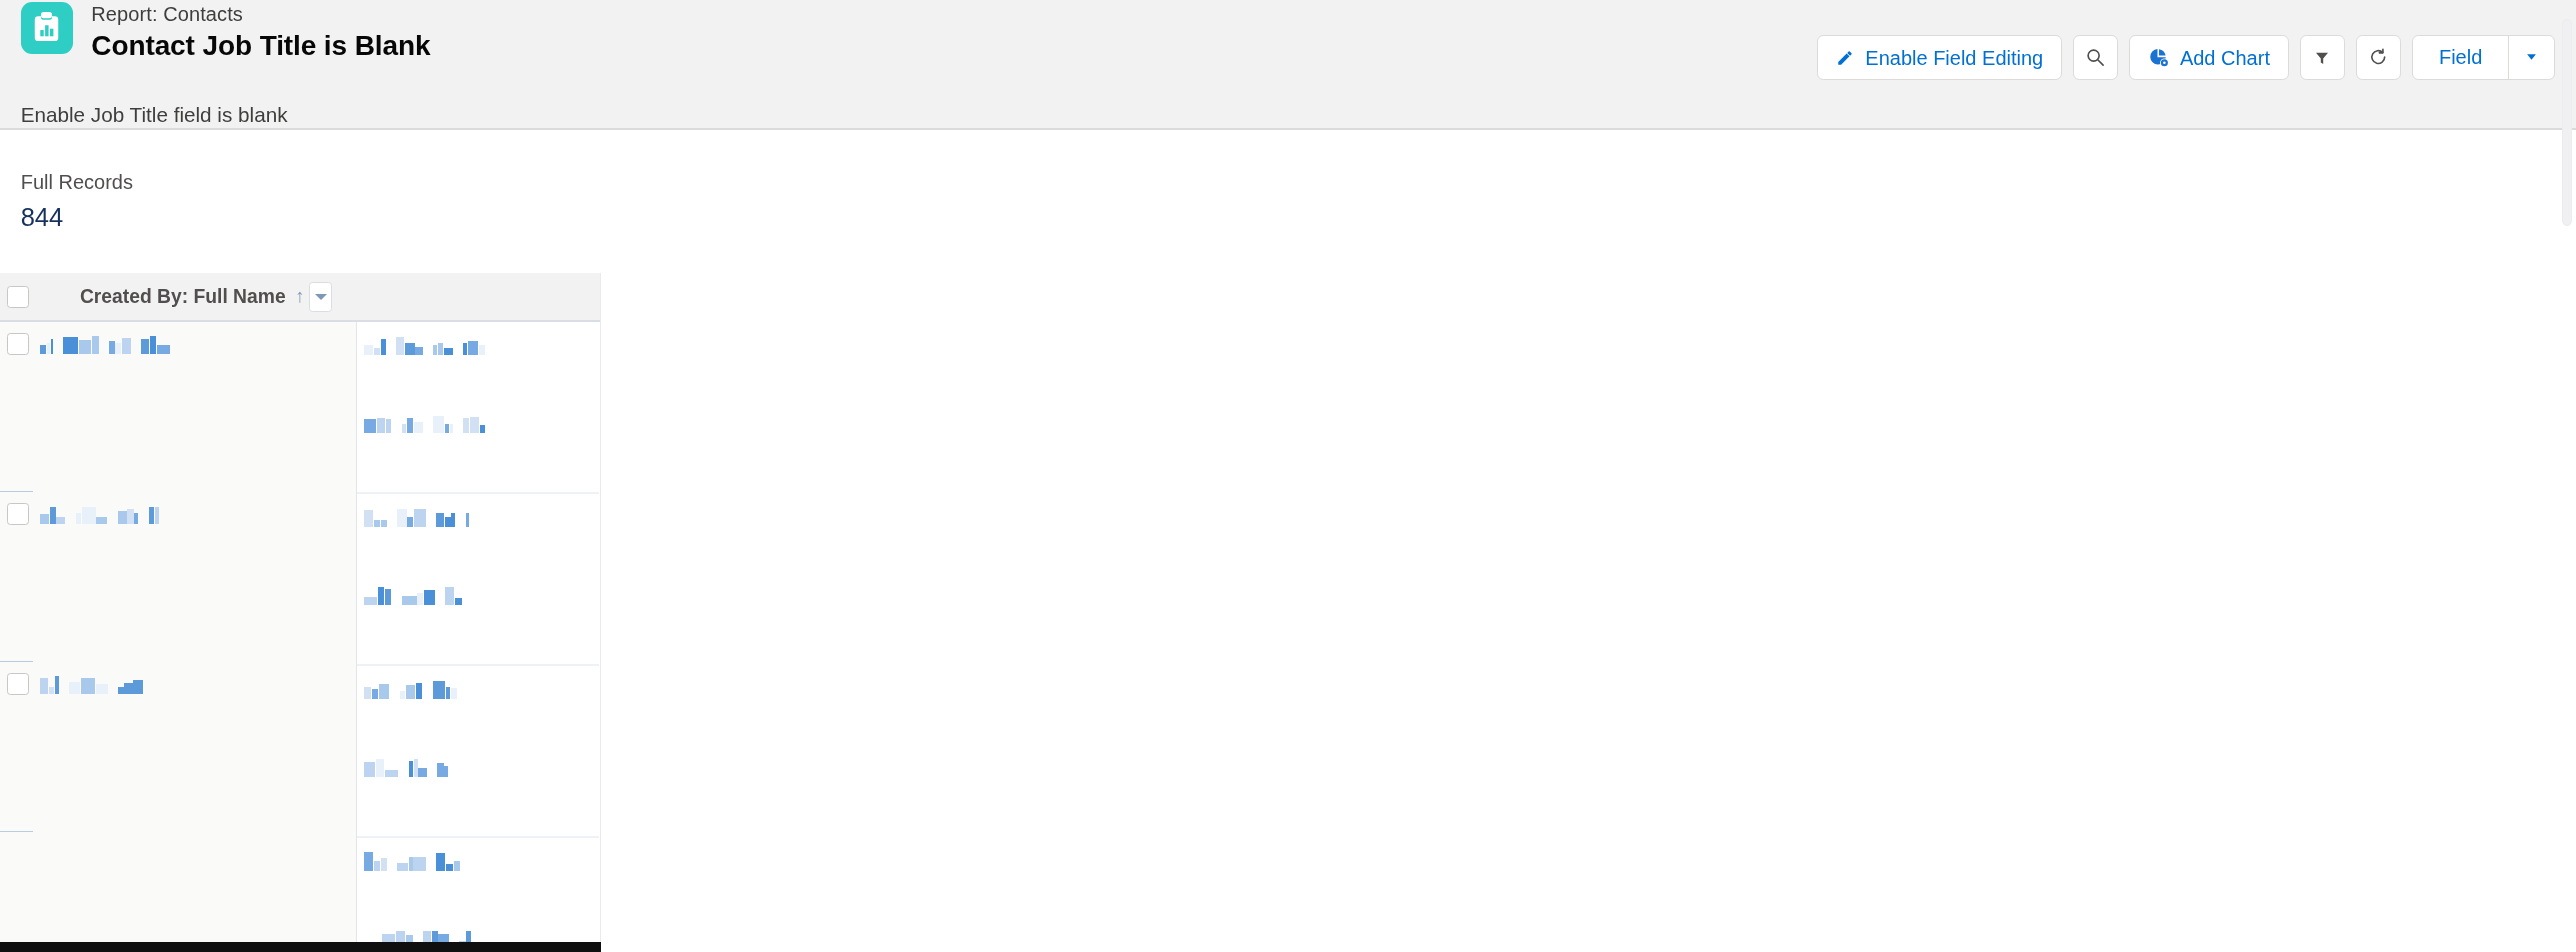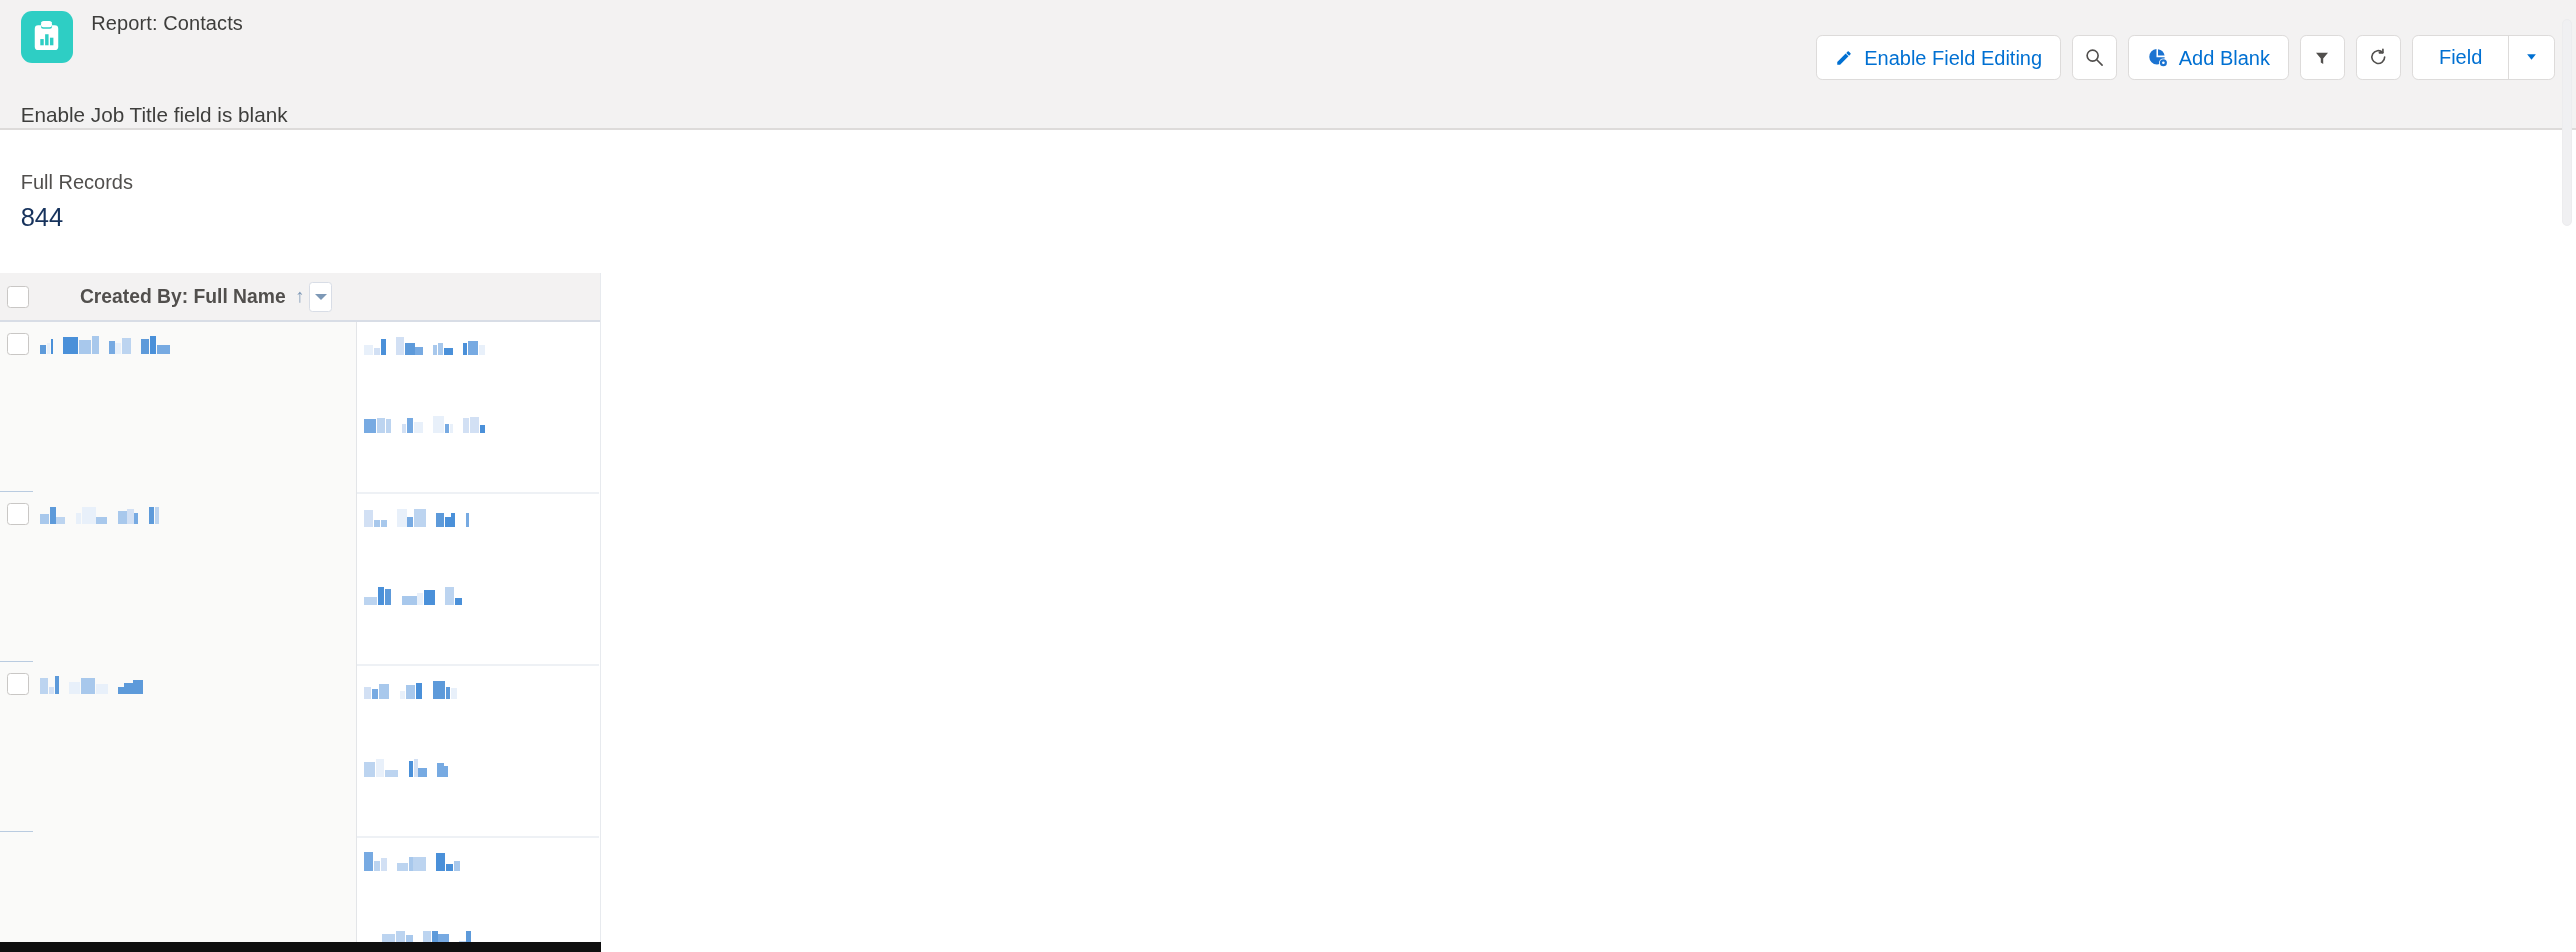--- a/index.html
+++ b/index.html
@@ -13,21 +13,21 @@
   }
 
   
   .header-band{
     position:absolute;left:0;top:0;width:2576px;height:130px;
     background:#f3f2f2;
     border-bottom:2.1px solid #dddbda;
     box-sizing:border-box;
   }
   .header-left{
-    position:absolute;left:20.7px;top:11px;display:flex;align-items:flex-start;
+    position:absolute;left:20.7px;top:2px;display:flex;align-items:flex-start;
   }
   .report-icon{
     width:52px;height:52px;border-radius:11px;background:#2ecec4;
     display:flex;align-items:center;justify-content:center;flex:0 0 auto;
   }
   .report-icon svg{display:block;}
   .title-block{margin-left:18.6px;padding-top:1.4px;}
   .eyebrow{
     font-size:20px;color:#3e3e3c;line-height:1.18;letter-spacing:0.1px;
   }
@@ -172,20 +172,21 @@
         <rect x="13" y="0" width="16" height="11" rx="4" fill="#ffffff"></rect>
         <rect x="13" y="2" width="16" height="9" rx="3" fill="#2ecec4"></rect>
         <rect x="13" y="1" width="16" height="8" rx="3.5" fill="#ffffff"></rect>
         <rect x="12" y="26" width="5" height="9" fill="#2ecec4"></rect>
         <rect x="19" y="19" width="5" height="16" fill="#2ecec4"></rect>
         <rect x="26" y="24" width="5" height="11" fill="#2ecec4"></rect>
       </svg>
     </div>
     <div class="title-block">
       <div class="eyebrow">Report: Contacts</div>
+      <div class="maintitle">Contact Job Title is Blank</div>
     </div>
   </div>
 
   <div class="subtitle">Enable Job Title field is blank</div>
 
   <div class="toolbar">
 
     <div class="btn">
       <span class="icn">
         <svg width="18" height="18" viewBox="0 0 24 24" aria-hidden="true">
@@ -211,21 +212,21 @@
     <div class="btn">
       <span class="icn">
         <svg width="20.7" height="20.7" viewBox="0 0 24 24" aria-hidden="true">
           <path d="M11 2.4A9 9 0 1 0 20.6 12H11V2.4z" fill="#1b73d1"></path>
           <path d="M12.8 2.5V10h7.6a9 9 0 0 0-7.6-7.5z" fill="#1b73d1"></path>
           <circle cx="19" cy="18.3" r="5.1" fill="#ffffff"></circle>
           <circle cx="19" cy="18.3" r="4.1" fill="#1b73d1"></circle>
           <circle cx="19" cy="18.3" r="1.5" fill="#ffffff"></circle>
         </svg>
       </span>
-      <span class="lbl">Add Blank</span>
+      <span class="lbl">Add Chart</span>
     </div>
 
     <div class="gap"></div>
 
     <div class="btn btn-icononly">
       <span>
         <svg width="18" height="18" viewBox="0 0 24 24" aria-hidden="true">
           <path d="M4 5h16l-6.4 7.6V20l-3.2-2.1v-5.3L4 5z" fill="#514f4d"></path>
         </svg>
       </span>

